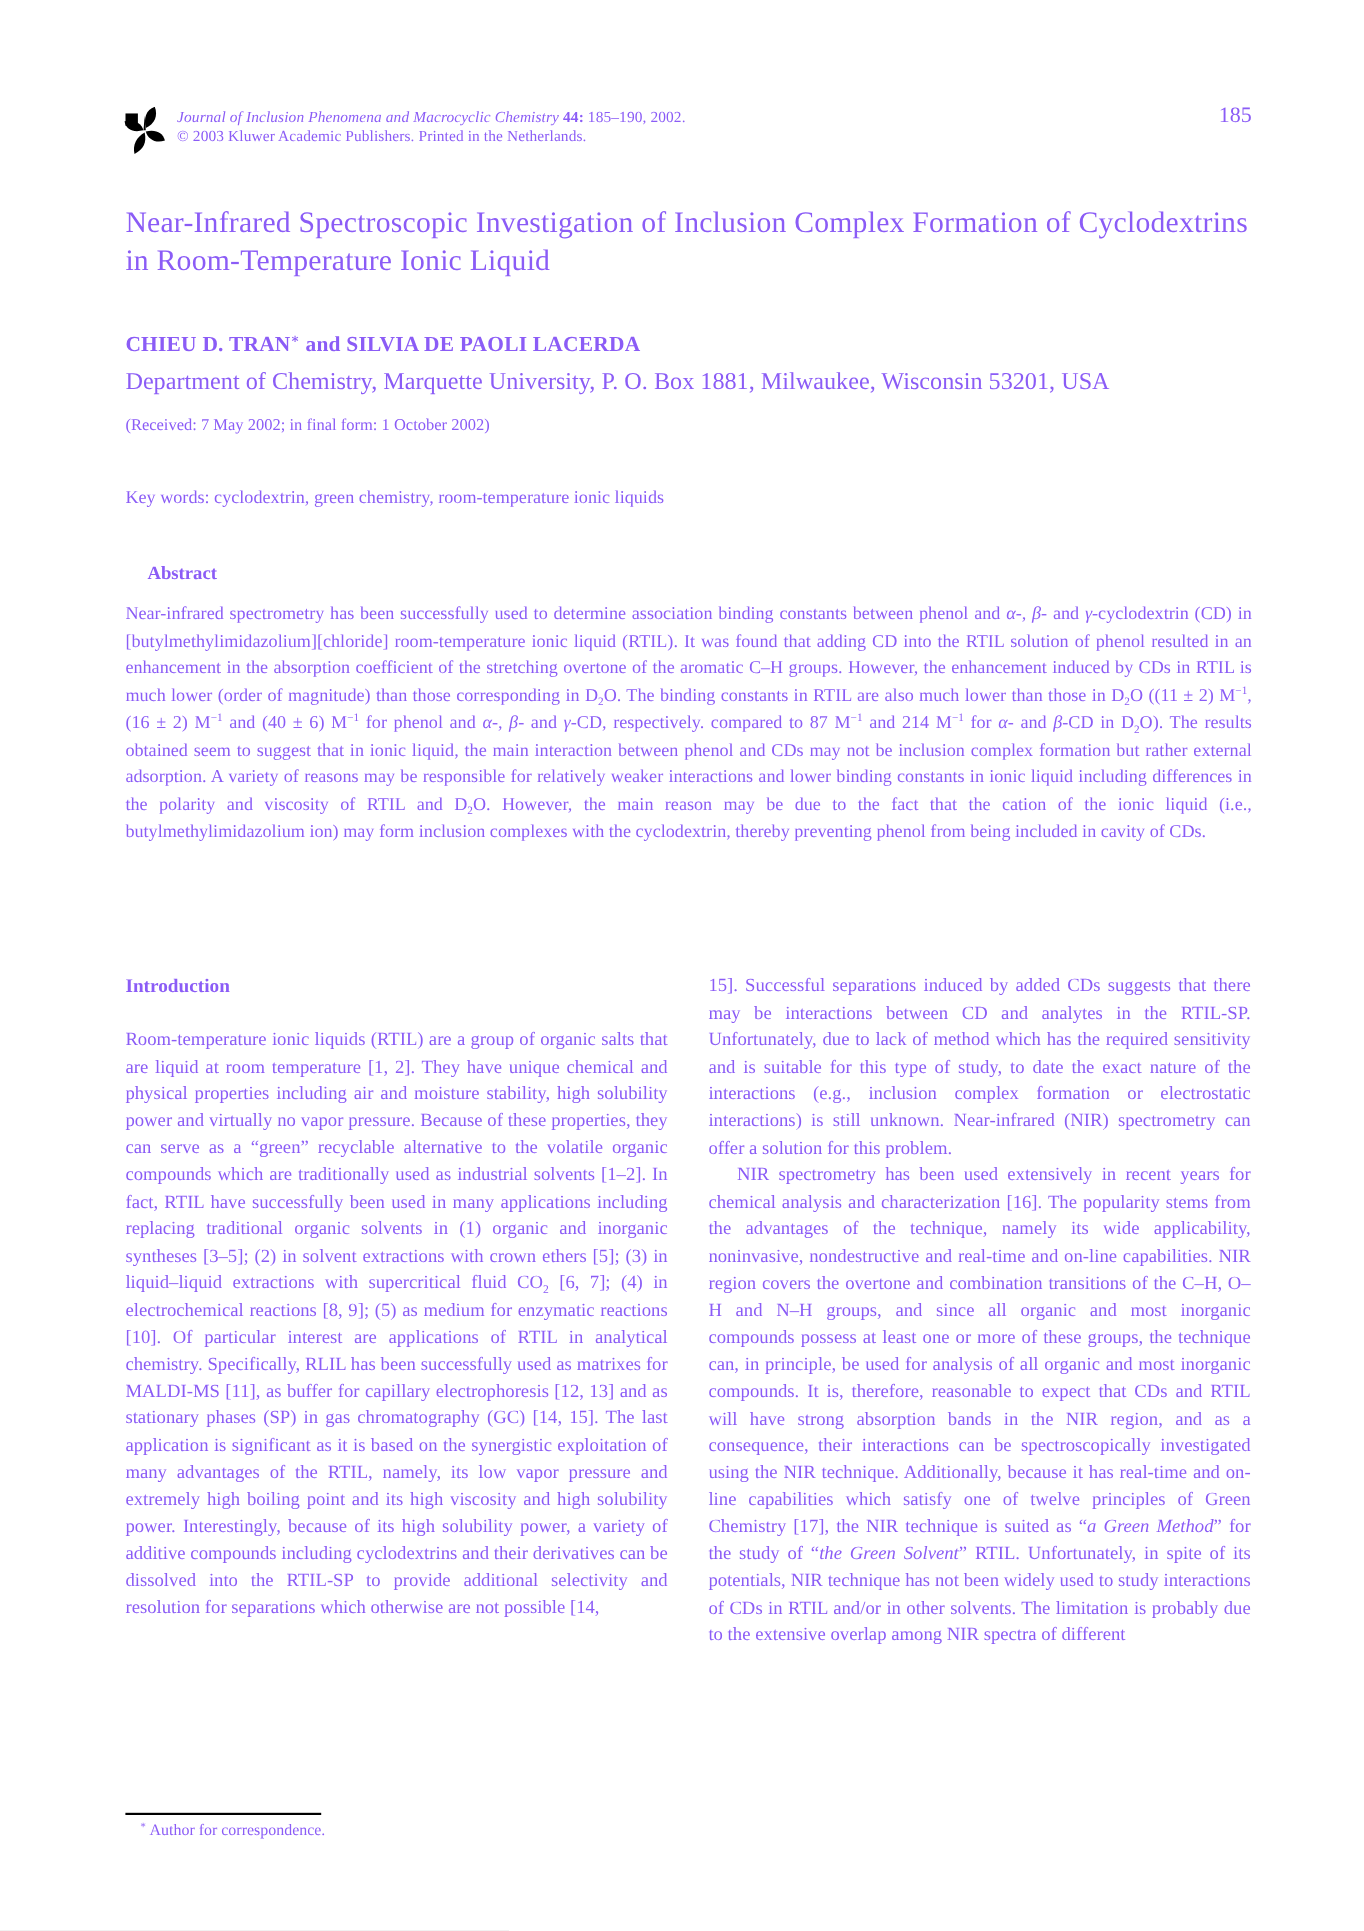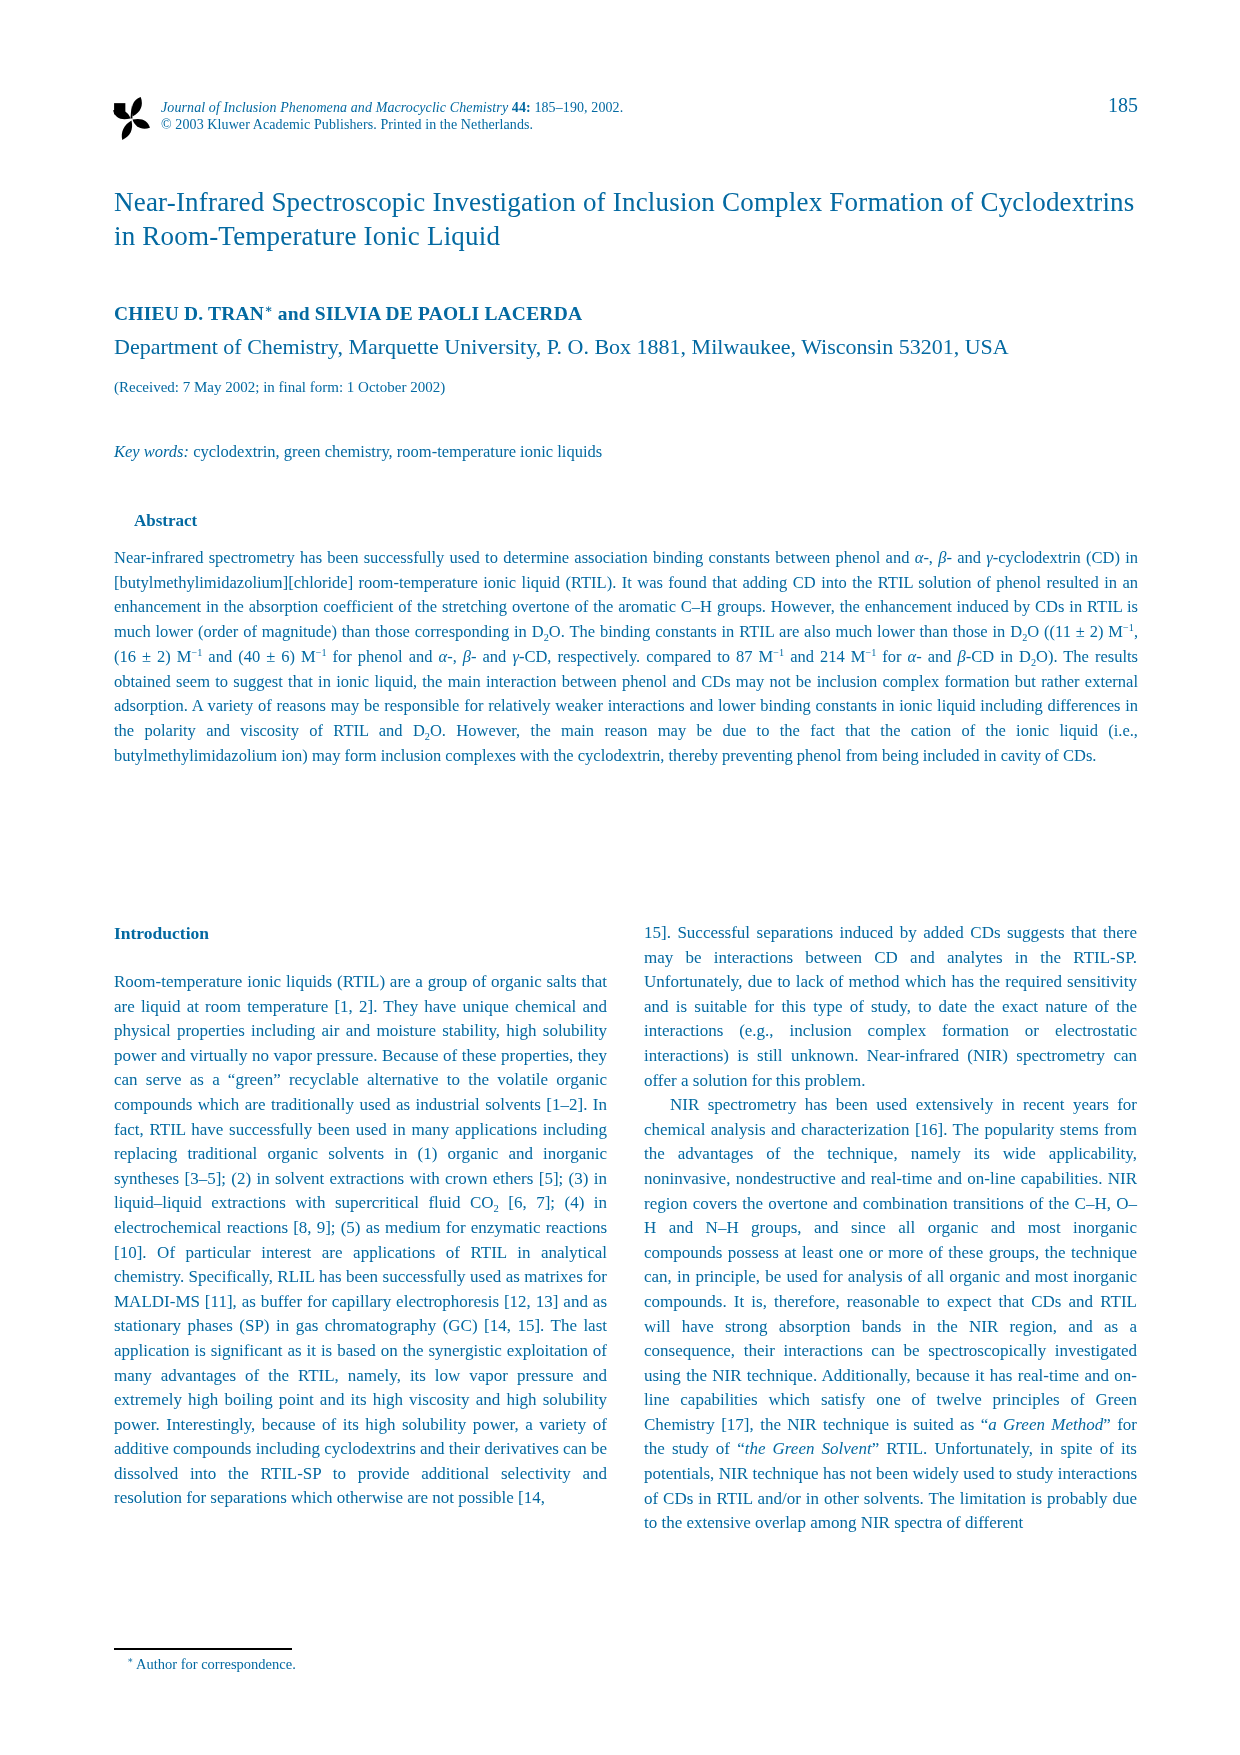--- a/index.html
+++ b/index.html
@@ -1,21 +1,21 @@
 <!DOCTYPE html>
 <html><head>
 <meta charset="utf-8">
 <style>
   html,body { margin:0; padding:0; background:#e8e8e8; }
   .page {
     position:relative;
     width:1240px; height:1755px;
     background:#ffffff;
     font-family:"Liberation Serif","DejaVu Serif",serif;
-    color:#0369a1;
+    color:#8b5cf6;
     margin:0 auto;
     overflow:hidden;
   }
   sup { font-size:0.62em; line-height:0; }
   sub { font-size:0.62em; line-height:0; }
 
   .header-logo { position:absolute; left:113px; top:97px; width:37px; height:43px; }
   .header-text { position:absolute; left:161px; top:100px; font-size:14px; line-height:16.5px; letter-spacing:0.1px; }
   .copyright-line { }
   .page-number { position:absolute; top:94px; right:102px; font-size:20px; }
@@ -30,21 +30,21 @@
   .received-line { position:absolute; left:114px; top:379px; font-size:15px; }
   .keywords-line { position:absolute; left:114px; top:442px; font-size:16.5px; }
 
   .abstract-heading { position:absolute; left:114px; top:511px; font-size:17px; font-weight:bold;margin-left:20px; }
   .abstract-text {
     position:absolute; left:114px; top:546px; width:1024px;
     font-size:16.5px; line-height:24.7px; text-align:justify;
   }
 
   .columns { position:absolute; left:114px; top:884px; width:1024px; display:flex; gap:37px; }
-  .col { width:493px; font-size:17px; line-height:24.6px; text-align:justify;margin-top:37px; }
+  .col { width:493px; font-size:17px; line-height:24.6px; text-align:justify; }
   .intro-heading { font-size:17.5px; font-weight:bold; margin:0 0 24px 0; line-height:25px; }
   .col p { margin:0;font-family:Liberation Serif, serif; }
   .p-indent { text-indent:26px; }
 
   .footnote { position:absolute; left:114px; top:1648px; font-size:14.5px; }
   .footnote-rule { width:178px; height:2px; background:#000; margin-bottom:6px; }
   .footnote-text { padding-left:13px; }
 </style>
 </head>
 <body>
@@ -70,21 +70,21 @@
   <div class="page-number">185</div>
 
   <h1 class="paper-title" style="margin:0;">Near-Infrared Spectroscopic Investigation of Inclusion Complex Formation of Cyclodextrins in Room-Temperature Ionic Liquid</h1>
 
   <div class="authors-line"><span>CHIEU D. TRAN</span><sup>∗</sup><span>  and SILVIA DE PAOLI LACERDA</span></div>
 
   <div class="affiliation">Department of Chemistry, Marquette University, P. O. Box 1881, Milwaukee, Wisconsin 53201, USA</div>
 
   <div class="received-line">(Received: 7 May 2002; in final form: 1 October 2002)</div>
 
-  <div class="keywords-line"><span style="font-style: italic; text-align: right;">Key words:</span><span> cyclodextrin, green chemistry, room-temperature ionic liquids</span></div>
+  <div class="keywords-line"><span style=" text-align: right;">Key words:</span><span> cyclodextrin, green chemistry, room-temperature ionic liquids</span></div>
 
   <div class="abstract-heading">Abstract</div>
 
   <div class="abstract-text"><span>Near-infrared spectrometry has been successfully used to determine association binding constants between phenol and </span><span style="font-style: italic;">α</span><span>-, </span><span style="font-style: italic;">β</span><span>- and </span><span style="font-style: italic;">γ</span><span>-cyclodextrin (CD) in [butylmethylimidazolium][chloride] room-temperature ionic liquid (RTIL). It was found that adding CD into the RTIL solution of phenol resulted in an enhancement in the absorption coefficient of the stretching overtone of the aromatic C–H groups. However, the enhancement induced by CDs in RTIL is much lower (order of magnitude) than those corresponding in D</span><sub>2</sub><span>O. The binding constants in RTIL are also much lower than those in D</span><sub>2</sub><span>O ((11 ± 2) M</span><sup>−1</sup><span>, (16 ± 2) M</span><sup>−1</sup><span> and (40 ± 6) M</span><sup>−1</sup><span> for phenol and </span><span style="font-style: italic;">α</span><span>-, </span><span style="font-style: italic;">β</span><span>- and </span><span style="font-style: italic;">γ</span><span>-CD, respectively. compared to 87 M</span><sup>−1</sup><span> and 214 M</span><sup>−1</sup><span> for </span><span style="font-style: italic;">α</span><span>- and </span><span style="font-style: italic;">β</span><span>-CD in D</span><sub>2</sub><span>O). The results obtained seem to suggest that in ionic liquid, the main interaction between phenol and CDs may not be inclusion complex formation but rather external adsorption. A variety of reasons may be responsible for relatively weaker interactions and lower binding constants in ionic liquid including differences in the polarity and viscosity of RTIL and D</span><sub>2</sub><span>O. However, the main reason may be due to the fact that the cation of the ionic liquid (i.e., butylmethylimidazolium ion) may form inclusion complexes with the cyclodextrin, thereby preventing phenol from being included in cavity of CDs.</span></div>
 
   <div class="columns">
     <div class="col">
       <h2 class="intro-heading">Introduction</h2>
       <p><span>Room-temperature ionic liquids (RTIL) are a group of organic salts that are liquid at room temperature [1, 2]. They have unique chemical and physical properties including air and moisture stability, high solubility power and virtually no vapor pressure. Because of these properties, they can serve as a “green” recyclable alternative to the volatile organic compounds which are traditionally used as industrial solvents [1–2]. In fact, RTIL have successfully been used in many applications including replacing traditional organic solvents in (1) organic and inorganic syntheses [3–5]; (2) in solvent extractions with crown ethers [5]; (3) in liquid–liquid extractions with supercritical fluid CO</span><sub>2</sub><span> [6, 7]; (4) in electrochemical reactions [8, 9]; (5) as medium for enzymatic reactions [10]. Of particular interest are applications of RTIL in analytical chemistry. Specifically, RLIL has been successfully used as matrixes for MALDI-MS [11], as buffer for capillary electrophoresis [12, 13] and as stationary phases (SP) in gas chromatography (GC) [14, 15]. The last application is significant as it is based on the synergistic exploitation of many advantages of the RTIL, namely, its low vapor pressure and extremely high boiling point and its high viscosity and high solubility power. Interestingly, because of its high solubility power, a variety of additive compounds including cyclodextrins and their derivatives can be dissolved into the RTIL-SP to provide additional selectivity and resolution for separations which otherwise are not possible [14,</span></p>
     </div>

